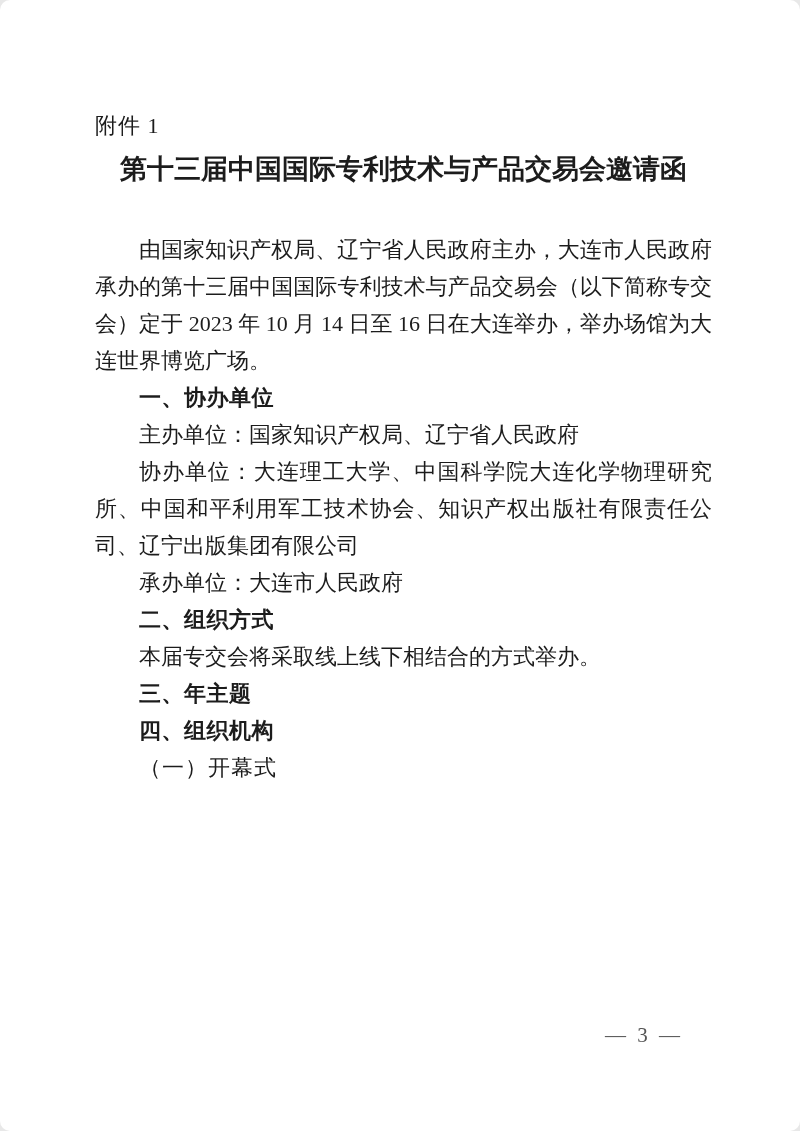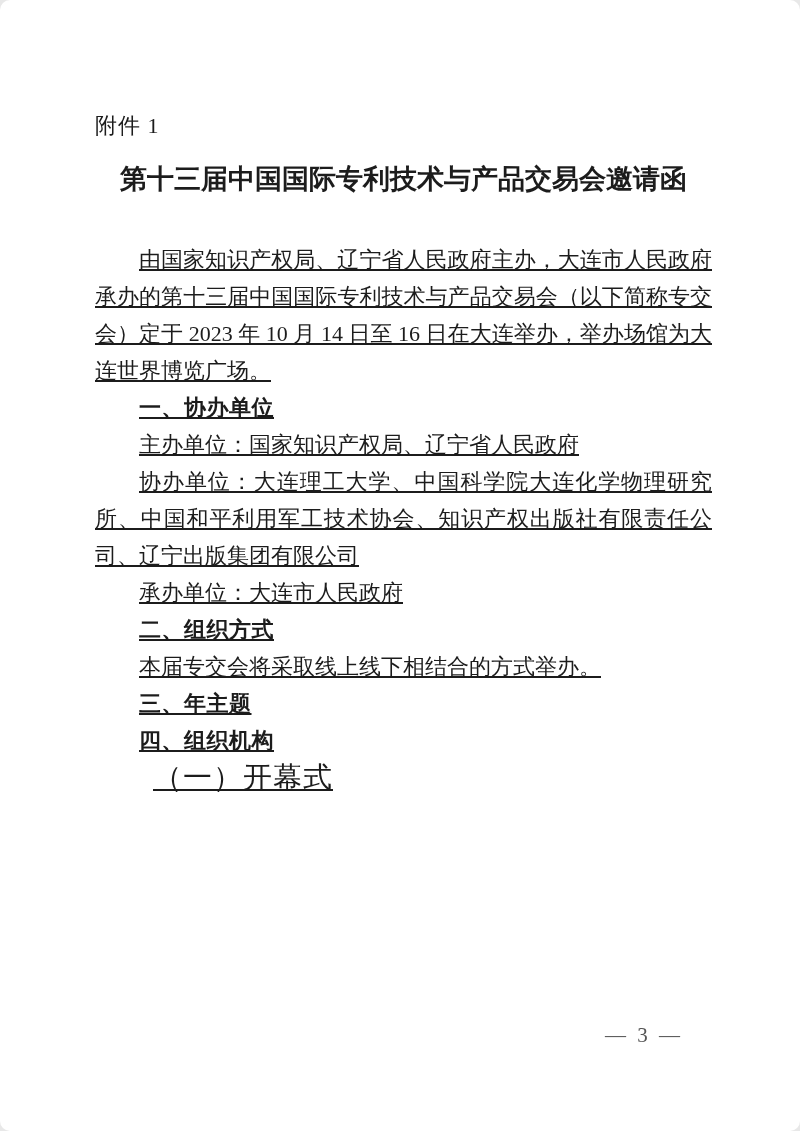--- a/index.html
+++ b/index.html
@@ -21,49 +21,48 @@
     top: 0;
     width: 617px;
   }
   .attachment-label {
     margin-top: 112px;
     font-size: 22px;
     line-height: 28px;
     letter-spacing: 1px;
   }
   .doc-title {
-    margin-top: 21px;
+    margin-top: 11px;
     font-size: 27px;
     line-height: 36px;
     font-weight: bold;
     text-align: center;
     letter-spacing: 0;
     font-family: "Liberation Serif", "DejaVu Serif", serif;
   }
   .content {
     margin-top: 44px;
-    text-decoration: underline;
   }
   .body-text {
     font-size: 22px;
     line-height: 37px;
     text-align: justify;
     text-justify: inter-ideograph;
   }
   .indent { text-indent: 2em; }
   .section-heading {
     font-size: 22px;
     line-height: 37px;
     font-weight: bold;
     text-indent: 2em;
     font-family: "Liberation Sans", "DejaVu Sans", sans-serif;
     letter-spacing: 0.5px;
   }
   .sub-heading {
-    font-size: 29px;
+    font-size: 22px;
     line-height: 37px;
     text-indent: 2em;
     letter-spacing: 1px;
   }
   .page-number {
     position: absolute;
     top: 1022px;
     right: 117px;
     font-size: 21px;
     line-height: 26px;

